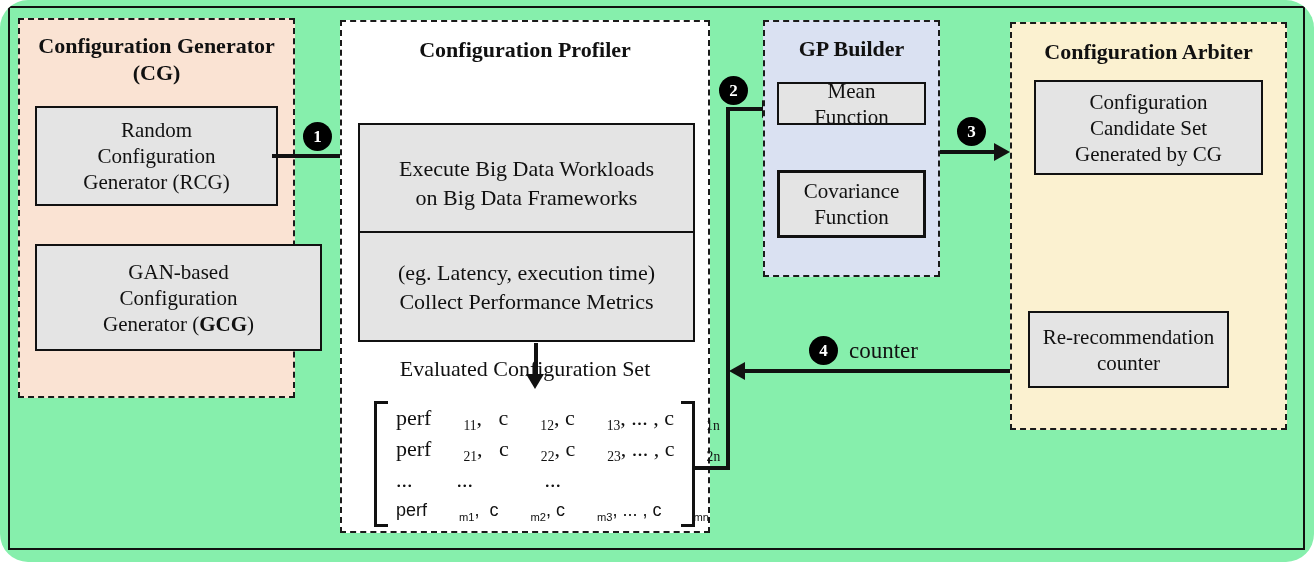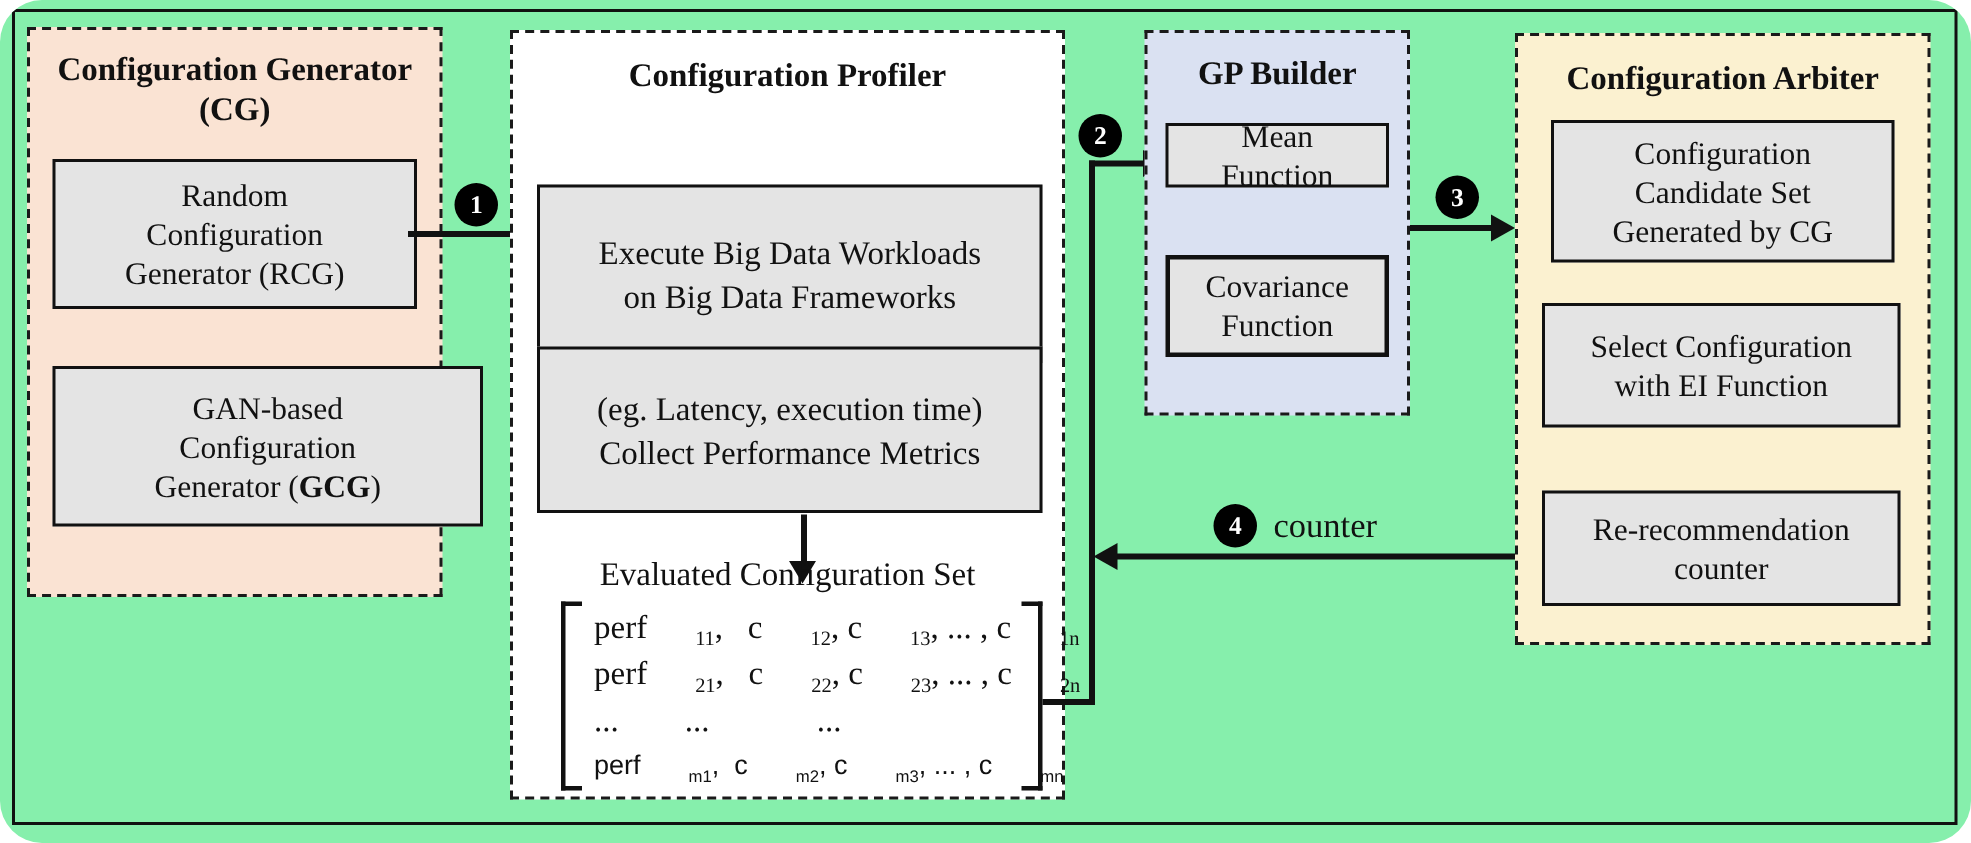--- a/index.html
+++ b/index.html
@@ -64,21 +64,21 @@
     <div>on Big Data Frameworks</div>
   </div>
   <div class="gbox big" style="left:358px;top:231px;width:337px;height:111px;">
     <div>(eg. Latency, execution time)</div>
     <div>Collect Performance Metrics</div>
   </div>
 
   <div class="vline" style="left:534px;top:343px;height:33px;"></div>
   <div class="ah-down" style="left:526px;top:374px;"></div>
 
-  <div class="eval-label" style="left:360px;top:370px;width:330px;text-align:center;">Evaluated Configuration Set</div>
+  <div class="eval-label" style="left:360px;top:356px;width:330px;text-align:center;">Evaluated Configuration Set</div>
 
   <div class="bracket lft" style="left:374px;top:401px;"></div>
   <div class="bracket rgt" style="left:681px;top:401px;"></div>
   <div class="mrows" style="left:396px;top:402px;width:282px;">
       <div class="mrow"><span>perf</span><sub>11</sub><span>,&nbsp;&nbsp;&nbsp;c</span><sub>12</sub><span>, c</span><sub>13</sub><span>, ... , c</span><sub>1n</sub></div>
       <div class="mrow"><span>perf</span><sub>21</sub><span>,&nbsp;&nbsp;&nbsp;c</span><sub>22</sub><span>, c</span><sub>23</sub><span>, ... , c</span><sub>2n</sub></div>
       <div class="mrow"><span>...&nbsp;&nbsp;&nbsp;&nbsp;&nbsp;&nbsp;&nbsp;&nbsp;...&nbsp;&nbsp;&nbsp;&nbsp;&nbsp;&nbsp;&nbsp;&nbsp;&nbsp;&nbsp;&nbsp;&nbsp;&nbsp;...</span></div>
       <div class="mrow sans"><span>perf</span><sub>m1</sub><span>,&nbsp;&nbsp;c</span><sub>m2</sub><span>, c</span><sub>m3</sub><span>, ... , c</span><sub>mn</sub></div>
     </div>
 
@@ -105,25 +105,21 @@
   <div class="badge" style="left:957px;top:117px;">3</div>
 
   <div class="panel" style="left: 1010px; top: 22px; width: 277px; height: 408px; background: rgb(251, 241, 208);">
     <h2 class="ptitle" style="top:14px;">Configuration Arbiter</h2>
   </div>
   <div class="gbox" style="left:1034px;top:80px;width:229px;height:95px;">
     <div>Configuration</div>
     <div>Candidate Set</div>
     <div>Generated by CG</div>
   </div>
-  <div class="gbox" style="left:1028px;top:202px;width:239px;height:83px;">
-    <div>Select Configuration</div>
-    <div>with EI Function</div>
-  </div>
-  <div class="gbox" style="left:1028px;top:311px;width:239px;height:77px;margin-top:16px;">
+  <div class="gbox" style="left:1028px;top:311px;width:201px;height:77px;">
     <div>Re-recommendation</div>
     <div>counter</div>
   </div>
 
   <div class="hline" style="left:744px;top:369px;width:266px;"></div>
   <div class="ah-left" style="left:729px;top:362px;"></div>
   <div class="badge" style="left:809px;top:336px;">4</div>
   <div class="fb-label" style="left:849px;top:338px;">counter</div>
 </div>
 

